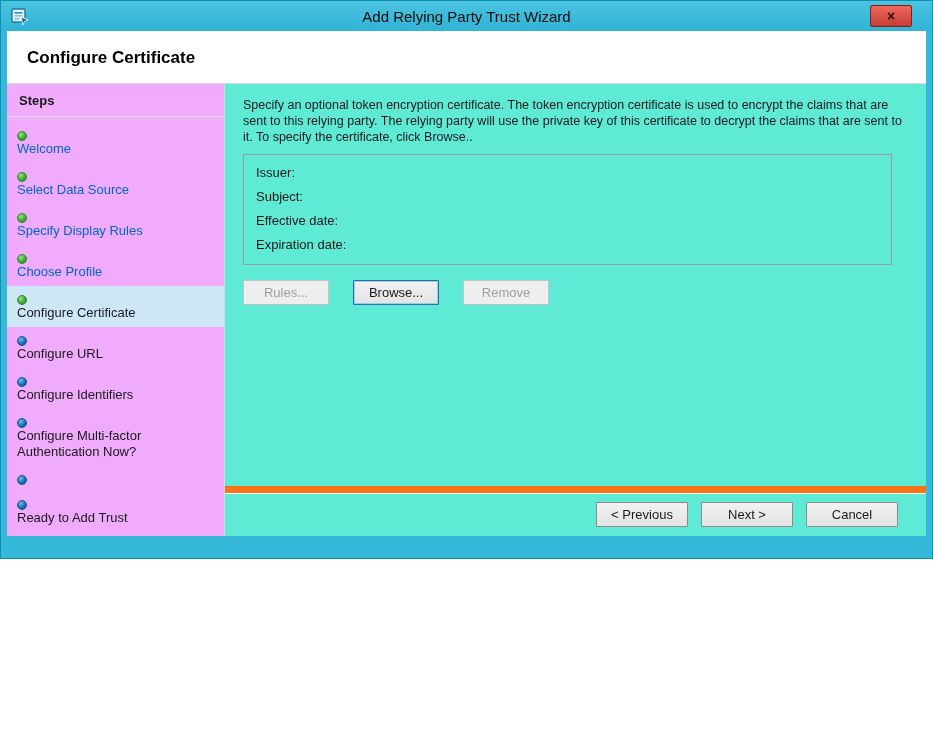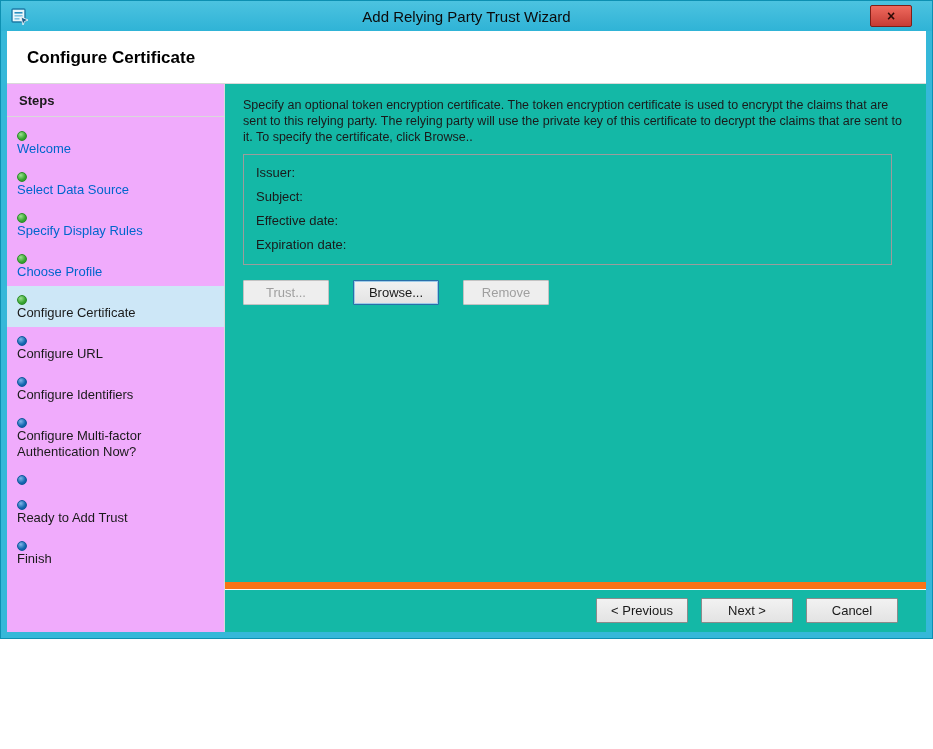--- a/index.html
+++ b/index.html
@@ -4,21 +4,21 @@
 <style>
   * { box-sizing: border-box; }
   html, body { margin: 0; padding: 0; }
   body {
     width: 933px; height: 749px; overflow: hidden;
     font-family: "Liberation Sans", "DejaVu Sans", sans-serif;
     background: #ffffff;
   }
 
   .window {
-    width: 933px; height: 639px;
+    width: 933px; height: 559px;
     background: var(--frame, #35b8d9);
     border: 1px solid #0d90b2;
     display: flex; flex-direction: column;
   }
 
   
   .titlebar {
     position: relative; height: 30px; flex: 0 0 auto;
     background: linear-gradient(var(--titlebar, #4cc3e0), #2fb3d6);
     display: flex; align-items: center;
@@ -36,21 +36,21 @@
     background: linear-gradient(#ef6a5e, var(--close-red, #c63c34));
     border: 1px solid #7e1f18; border-radius: 2px;
     color: #2c0a06; font-weight: bold; font-size: 14px; line-height: 1;
     display: flex; align-items: center; justify-content: center;
     cursor: pointer; padding: 0; z-index: 2;
     font-family: "Liberation Sans", sans-serif;
   }
 
   
   .window-inner {
-    flex: 1; margin: 0 6px 6px 6px; background: #ffffff;
+    flex: 1; margin: 0 6px 22px 6px; background: #ffffff;
     display: flex; flex-direction: column; min-height: 0;
   }
   .page-header {
     background: #ffffff; padding: 17px 0 15px 20px;
     border-bottom: 1px solid #d9d9d9; flex: 0 0 auto;
   }
   .page-header h1 {
     margin: 0; font-size: 17px; font-weight: bold; color: #000000;
   }
 
@@ -86,21 +86,21 @@
   .step.upcoming .bullet {
     background: radial-gradient(circle at 35% 30%, #7fb4e8, var(--bullet-upcoming, #1467b0) 60%, #0f589c);
     border: 1px solid #0f589c;
   }
   .step.completed .step-label { color: var(--link, #0066cc); cursor: pointer; }
   .step.current { background: var(--selection, #cde7f7); }
   .step-label { flex: 1; }
 
   
   .main {
-    flex: 1; background: #14b8a6;
+    flex: 1; background: #5eead4;
     display: flex; flex-direction: column; min-width: 0;
   }
   .main-content { flex: 1; padding: 13px 20px 0 18px; }
   .description {
     margin: 0; font-size: 12.5px; line-height: 16px; color: #1a1a1a;
     max-width: 665px;
   }
   .cert-box {
     border: 1px solid #9c9c9c; margin-top: 9px; margin-right: 14px;
     padding: 10px 12px 12px 12px;
@@ -229,21 +229,21 @@
           <p class="description">Specify an optional token encryption certificate.  The token encryption certificate is used to encrypt the claims that are sent to this relying party.  The relying party will use the private key of this certificate to decrypt the claims that are sent to it.  To specify the certificate, click Browse..</p>
 
           <div class="cert-box">
             <div class="cert-row">Issuer:</div>
             <div class="cert-row">Subject:</div>
             <div class="cert-row">Effective date:</div>
             <div class="cert-row">Expiration date:</div>
           </div>
 
           <div class="cert-buttons">
-            <button class="btn disabled" disabled="">Trust...</button>
+            <button class="btn disabled" disabled="">Rules...</button>
             <button class="btn default-btn">Browse...</button>
             <button class="btn disabled" disabled="">Remove</button>
           </div>
         </div>
 
         <div class="footer">
           <button class="btn">&lt; Previous</button>
           <button class="btn">Next &gt;</button>
           <button class="btn">Cancel</button>
         </div>

